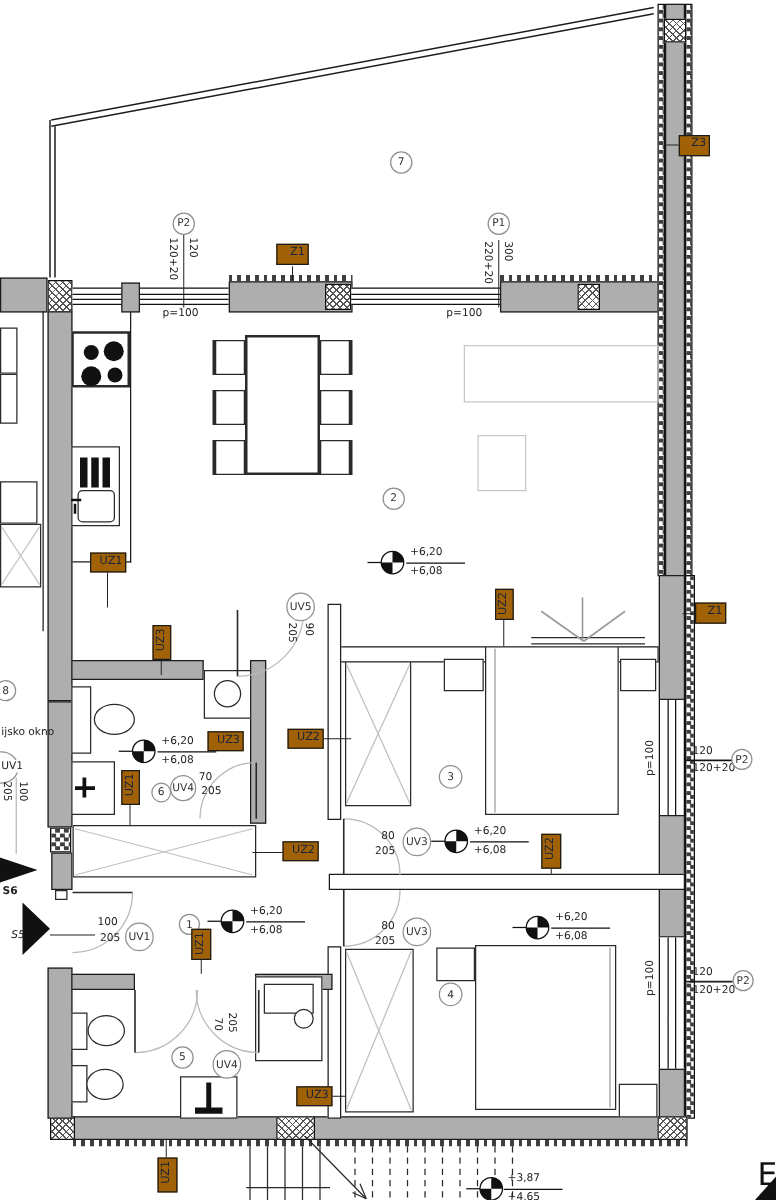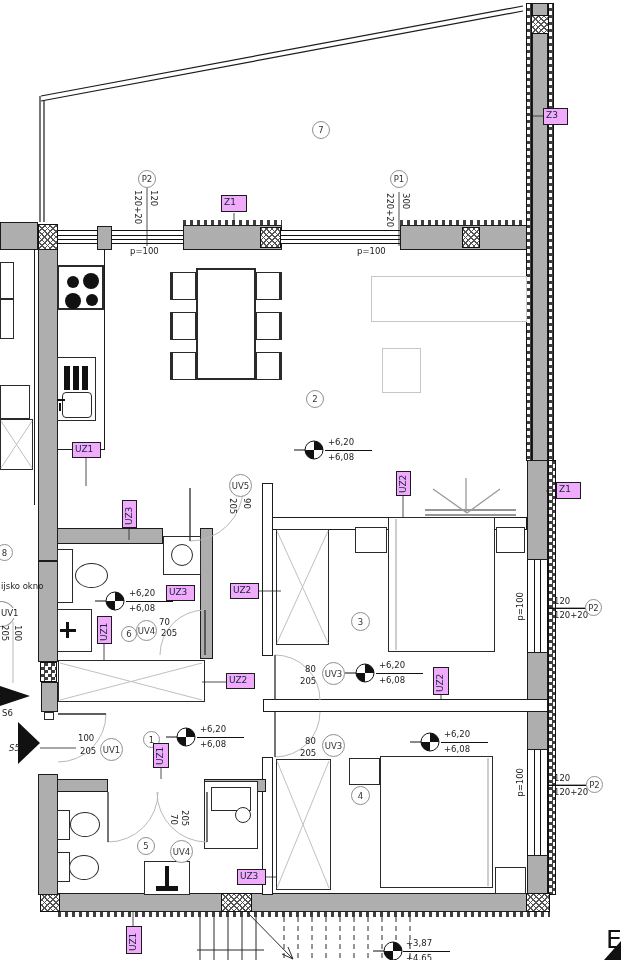--- a/index.html
+++ b/index.html
@@ -19,22 +19,22 @@
   .furn{position:absolute;box-sizing:border-box;background:#fff;border:1.5px solid #2a2a2a;}
   .furn-light{position:absolute;box-sizing:border-box;background:transparent;border:1.5px solid #c6c6c6;}
   .glaz-h{position:absolute;box-sizing:border-box;background-color:#fff;border-top:1px solid #111;border-bottom:1px solid #111;
           background-image:linear-gradient(#111,#111),linear-gradient(#111,#111);
           background-size:100% 1px;background-position:0 4px,0 8px;background-repeat:no-repeat;}
   .glaz-v{position:absolute;box-sizing:border-box;background-color:#fff;border-left:1px solid #111;border-right:1px solid #111;
           background-image:linear-gradient(#111,#111),linear-gradient(#111,#111);
           background-size:1px 100%;background-position:6px 0,12px 0;background-repeat:no-repeat;}
   .line-v{position:absolute;width:1px;background:#1c1c1c;}
   .line-h{position:absolute;height:1px;background:#1c1c1c;}
-  .lbl-box{position:absolute;box-sizing:border-box;background:#f0abfc;border:1px solid #1c1c1c;
-           font-size:9px;line-height:13px;padding:0 2px;color:#16233a;text-align:left;white-space:nowrap;}
+  .lbl-box{position:absolute;box-sizing:border-box;background:#a16207;border:1px solid #1c1c1c;
+           font-size:9px;line-height:13px;padding:0 2px;color:#16233a;text-align:right;white-space:nowrap;}
   .lbl-box.vert{writing-mode:vertical-rl;transform:rotate(180deg);line-height:12px;padding:2px 0;}
   .circ{position:absolute;box-sizing:border-box;border:1px solid #909090;border-radius:50%;background:#fff;
         color:#333;font-size:8.5px;display:flex;align-items:center;justify-content:center;}
   .dim{position:absolute;font-size:8.5px;color:#222;white-space:nowrap;line-height:10px;}
   .vdown{writing-mode:vertical-rl;text-orientation:mixed;}
   .vup{writing-mode:vertical-rl;text-orientation:mixed;transform:rotate(180deg);}
   .rule{position:absolute;height:0;border-top:1px solid #111;}
   .overlay{position:absolute;left:0;top:0;pointer-events:none;}
   .burner{position:absolute;border-radius:50%;background:#111;}
   .bowl{position:absolute;box-sizing:border-box;border:1px solid #2a2a2a;border-radius:50%;background:#fff;}
@@ -399,18 +399,18 @@
   <div class="dim" style="left:444px;top:744px;">+6,08</div>
 
   <div class="dim" style="left:200px;top:724px;">+6,20</div>
   <div class="rule" style="left:197px;top:737px;width:47px;"></div>
   <div class="dim" style="left:200px;top:739px;">+6,08</div>
 
   <div class="dim" style="left:406px;top:938px;">+3,87</div>
   <div class="rule" style="left:403px;top:951px;width:47px;"></div>
   <div class="dim" style="left:406px;top:953px;">+4,65</div>
 
-  <div class="dim" style="left:2px;top:708px;">S6</div>
+  <div class="dim" style="left:2px;top:708px;font-weight:bold;">S6</div>
   <div class="dim" style="left:9px;top:743px;font-style:italic;">S5</div>
 
   <div class="bigletter" style="left:606px;top:925px;">E</div>
 
 </div>
 
 </body></html>

